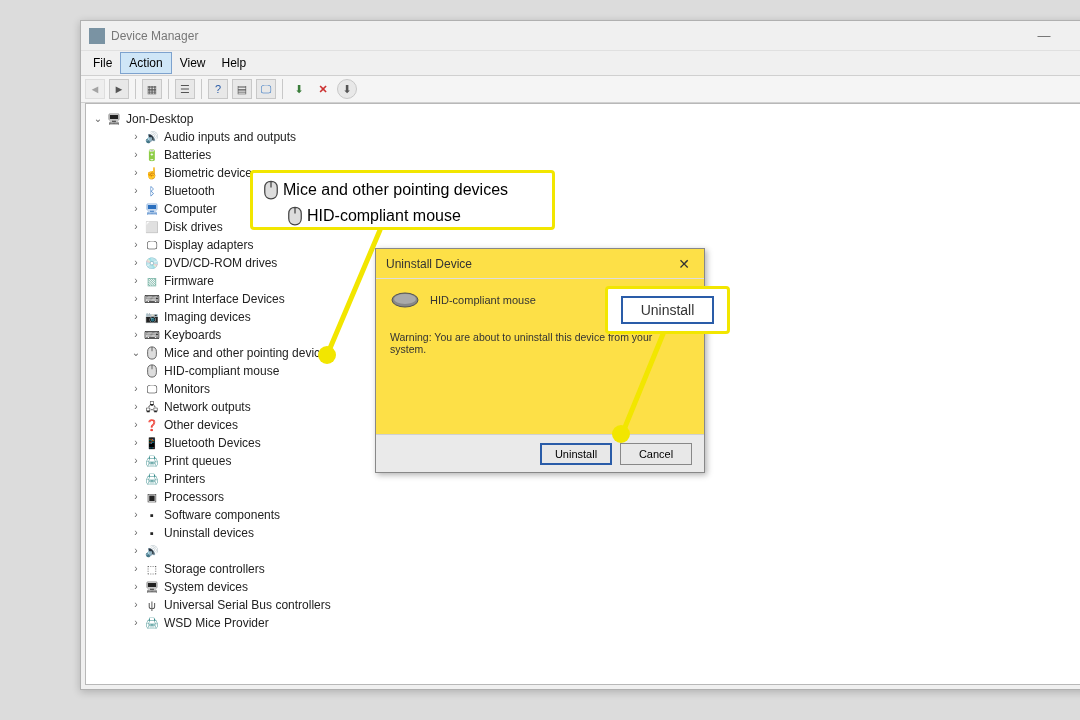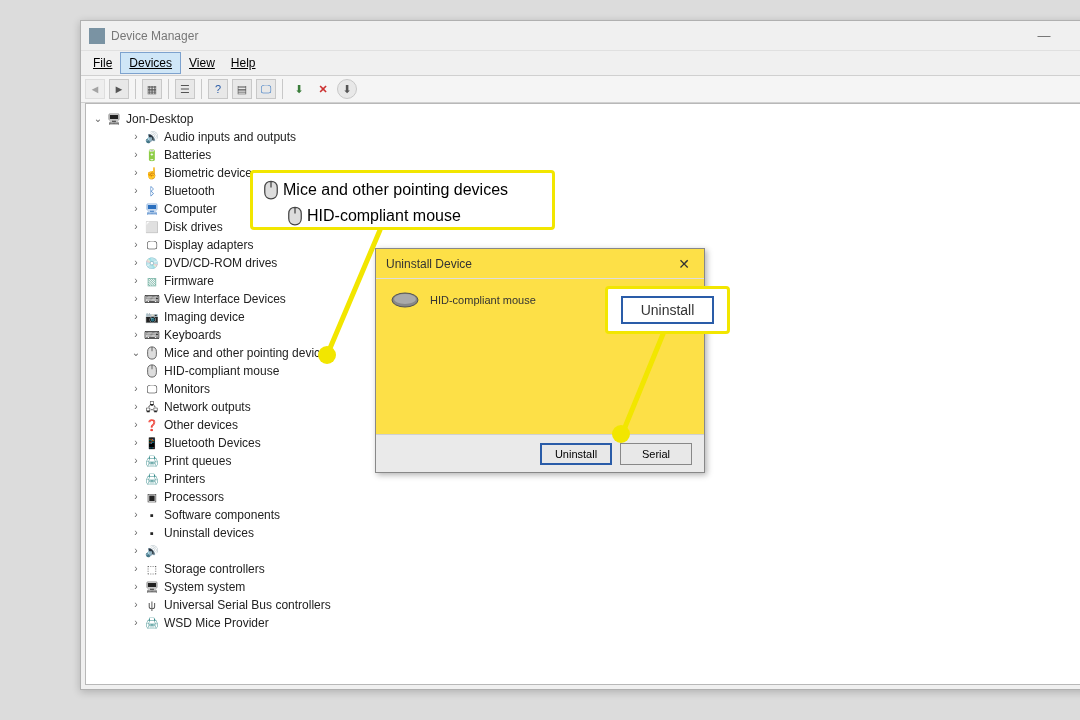--- a/index.html
+++ b/index.html
@@ -9,21 +9,21 @@
     background: #f0f0f0; border: 1px solid #b0b0b0; box-shadow: 0 2px 8px rgba(0,0,0,.2);
   }
   .titlebar {
     height: 30px; background: #f0f0f0; display: flex; align-items: center;
     padding-left: 8px; color: #777; font-size: 12px; border-bottom: 1px solid #e0e0e0;
   }
   .titlebar .icon { width: 16px; height: 16px; background: #7a93a3; margin-right: 6px; }
   .winctrls { margin-left: auto; display: flex; }
   .winctrls div { width: 46px; height: 30px; display: flex; align-items: center; justify-content: center; color: #666; font-size: 13px; }
   .menubar { height: 24px; display: flex; align-items: center; font-size: 12px; padding-left: 4px; }
-  .menubar span { padding: 3px 8px; text-decoration: underline; }
+  .menubar span { padding: 3px 8px; }
   .menubar .active { background: #cfe6f7; border: 1px solid #7da2ce; }
   .toolbar { height: 28px; border-top: 1px solid #d0d0d0; border-bottom: 1px solid #d0d0d0;
     background: #f5f5f5; display: flex; align-items: center; padding-left: 4px; gap: 4px; }
   .tbtn { width: 20px; height: 20px; border: 1px solid #c8c8c8; background: #e8e8e8;
     display: flex; align-items: center; justify-content: center; font-size: 11px; color: #555; }
   .tbtn.disabled { opacity: .5; }
   .tsep { width: 1px; height: 20px; background: #c8c8c8; margin: 0 2px; }
   .content {
     position: absolute; left: 4px; right: 4px; top: 82px; bottom: 4px;
     background: #fff; border: 1px solid #b8b8b8; overflow: hidden;
@@ -86,21 +86,21 @@
     <span>Device Manager</span>
     <div class="winctrls">
       <div>—</div>
       <div>▢</div>
       <div>✕</div>
     </div>
   </div>
 
   <div class="menubar">
     <span>File</span>
-    <span class="active">Devices</span>
+    <span class="active">Action</span>
     <span>View</span>
     <span>Help</span>
   </div>
 
   <div class="toolbar">
     <div class="tbtn disabled">◄</div>
     <div class="tbtn">►</div>
     <div class="tsep"></div>
     <div class="tbtn">▦</div>
     <div class="tsep"></div>
@@ -164,26 +164,26 @@
             <span>DVD/CD-ROM drives</span>
           </div>
         <div class="node lvl2">
             <span class="exp">›</span>
             <span class="tic ic-fw">▧</span>
             <span>Firmware</span>
           </div>
         <div class="node lvl2">
             <span class="exp">›</span>
             <span class="tic">⌨</span>
-            <span>View Interface Devices</span>
+            <span>Print Interface Devices</span>
           </div>
         <div class="node lvl2">
             <span class="exp">›</span>
             <span class="tic">📷</span>
-            <span>Imaging device</span>
+            <span>Imaging devices</span>
           </div>
         <div class="node lvl2">
             <span class="exp">›</span>
             <span class="tic">⌨</span>
             <span>Keyboards</span>
           </div>
         <div class="node lvl2">
             <span class="exp">⌄</span>
             <span class="tic">
               <svg class="mouse-svg" viewBox="0 0 12 16">
@@ -251,21 +251,21 @@
             <span class="tic ic-audio">🔊</span>
           </div>
         <div class="node lvl2">
             <span class="exp">›</span>
             <span class="tic">⬚</span>
             <span>Storage controllers</span>
           </div>
         <div class="node lvl2">
             <span class="exp">›</span>
             <span class="tic">🖥</span>
-            <span>System system</span>
+            <span>System devices</span>
           </div>
         <div class="node lvl2">
             <span class="exp">›</span>
             <span class="tic ic-usb">ψ</span>
             <span>Universal Serial Bus controllers</span>
           </div>
         <div class="node lvl2">
             <span class="exp">›</span>
             <span class="tic ic-print">🖨</span>
             <span>WSD Mice Provider</span>
@@ -305,24 +305,25 @@
     <span class="dlg-close">✕</span>
   </div>
   <div class="dlg-body">
     <div class="dlg-device">
       <svg class="dlg-mouse" viewBox="0 0 30 18">
         <ellipse cx="15" cy="9" rx="13" ry="7" fill="#888" stroke="#555"></ellipse>
         <ellipse cx="15" cy="8" rx="11" ry="5" fill="#aaa"></ellipse>
       </svg>
       <span>HID-compliant mouse</span>
     </div>
+    <div class="dlg-warn">Warning: You are about to uninstall this device from your system.</div>
   </div>
   <div class="dlg-buttons">
     <div class="btn primary">Uninstall</div>
-    <div class="btn">Serial</div>
+    <div class="btn">Cancel</div>
   </div>
 </div>
 
 <div class="co-uninstall">
   <div class="inner">Uninstall</div>
 </div>
 
 <svg class="line" style="left:615px;top:332px;width:60px;height:110px;">
   <line x1="48" y1="2" x2="8" y2="100" stroke="#f2e600" stroke-width="5" stroke-linecap="round"></line>
 </svg>

